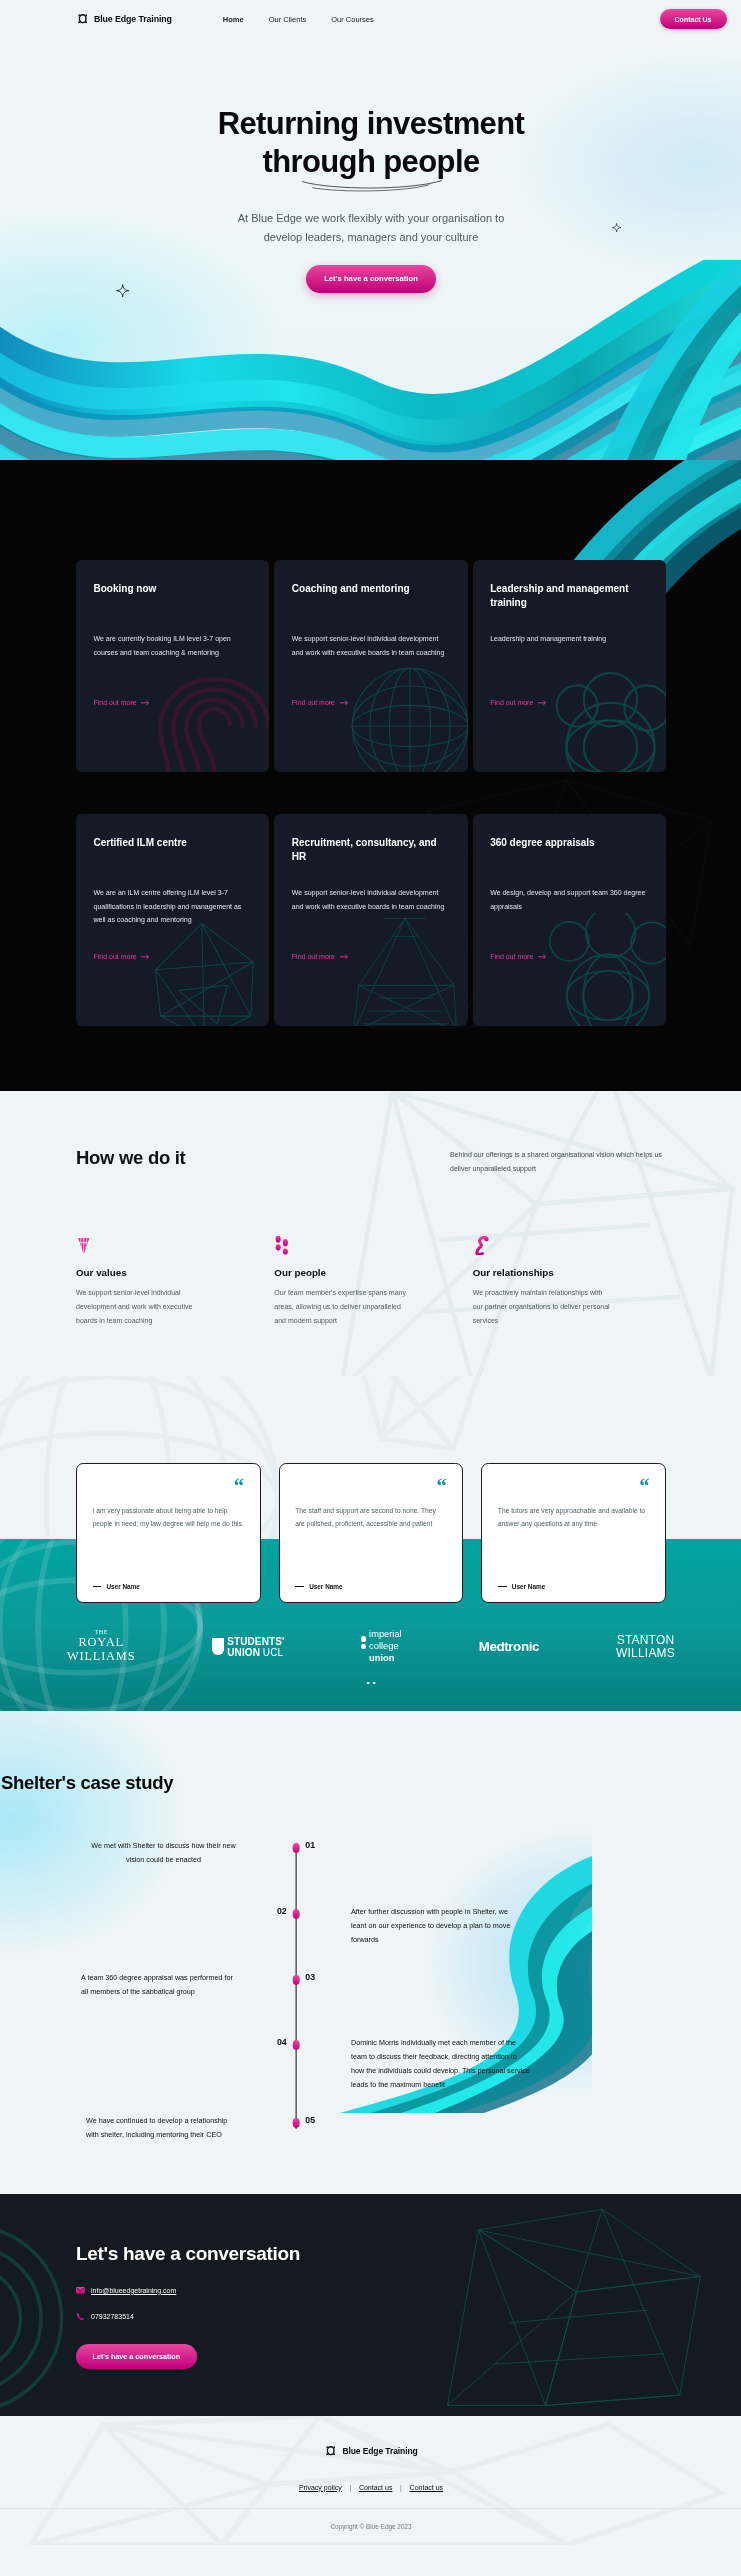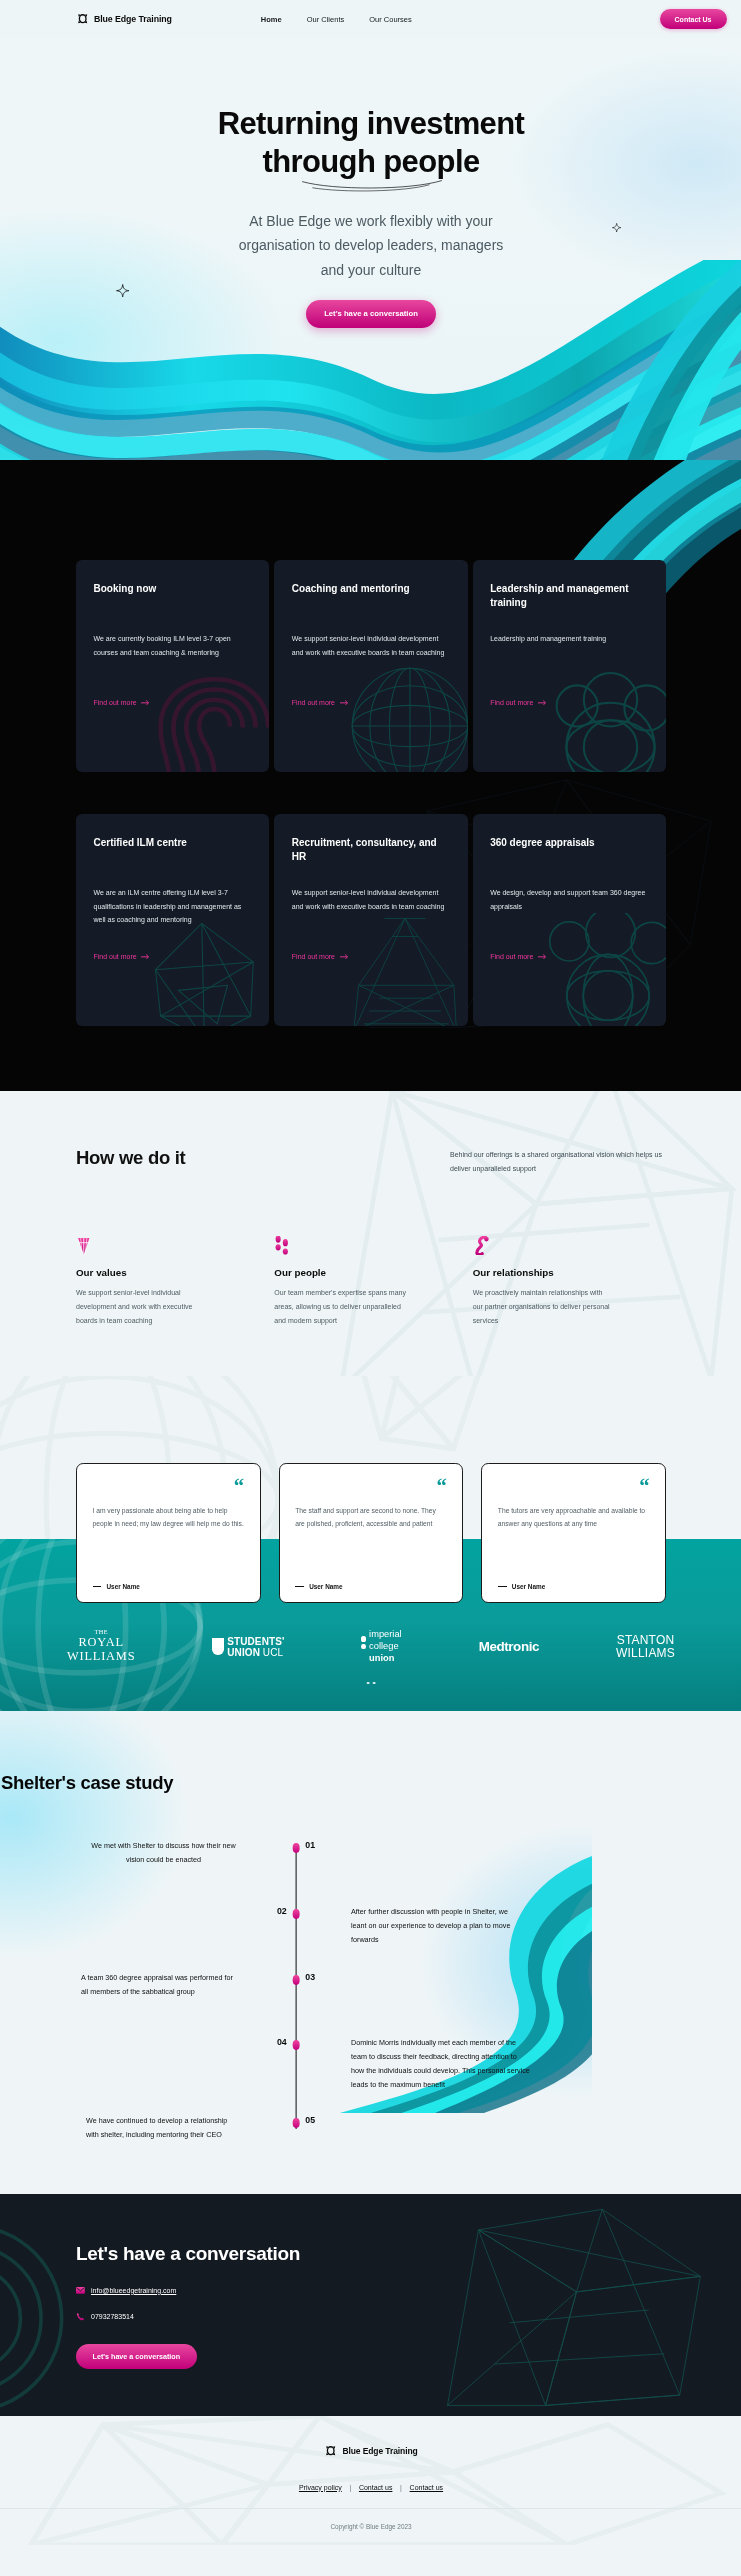--- a/index.html
+++ b/index.html
@@ -16,21 +16,21 @@
   
   .header{
     height:38px;width:742px;background:#eef5f7;
     display:flex;align-items:center;position:relative;z-index:50;
   }
   .brand{display:flex;align-items:center;gap:4.6px;margin-left:76px;}
   .brand-mark{width:13.4px;height:13.4px;position:relative;flex:0 0 auto;}
   .brand-name{font-size:8.8px;font-weight:600;letter-spacing:-0.1px;color:#0b0b0b;}
   .nav{display:flex;align-items:center;gap:25px;margin-left:51px;}
   .nav a{font-size:7.5px;color:#15181c;text-decoration:none;}
-  .nav a.active{font-weight:700;margin-left:38px;}
+  .nav a.active{font-weight:700;}
   .cta-pill{
     margin-left:auto;margin-right:15.5px;
     background:linear-gradient(180deg,#e8479f 0%,#c2007a 100%);
     color:#fff;border:none;border-radius:15.5px;
     padding:6.7px 15px;font-size:7px;font-weight:700;cursor:pointer;
     font-family:"Liberation Sans",sans-serif;
     box-shadow:0 1px 4.1px rgba(194,0,122,.28);
   }
 
   
@@ -43,21 +43,21 @@
   }
   .hero-inner{position:relative;z-index:6;padding-top:67px;text-align:center;}
   h1.hero-title{
     font-size:31px;line-height:1.24;font-weight:700;letter-spacing:-0.6px;
     color:#0a0a0a;
   }
   .underline-deco{
     width:149px;height:13.4px;margin:-3.1px auto 0;position:relative;
   }
   .hero-sub{
-    margin-top:16.5px;font-size:14px;line-height:1.75;color:#4c5a62;
+    margin-top:16.5px;font-size:11px;line-height:1.75;color:#4c5a62;
     max-width:289px;margin-left:auto;margin-right:auto;
   }
   .hero-btn{
     margin-top:17.5px;
     background:linear-gradient(180deg,#e8479f 0%,#bf0077 100%);
     color:#fff;border:none;border-radius:17.5px;padding:9.8px 18.5px;
     font-size:7.7px;font-weight:700;cursor:pointer;
     font-family:"Liberation Sans",sans-serif;
     box-shadow:0 3.1px 9.3px rgba(191,0,119,.30);
   }

